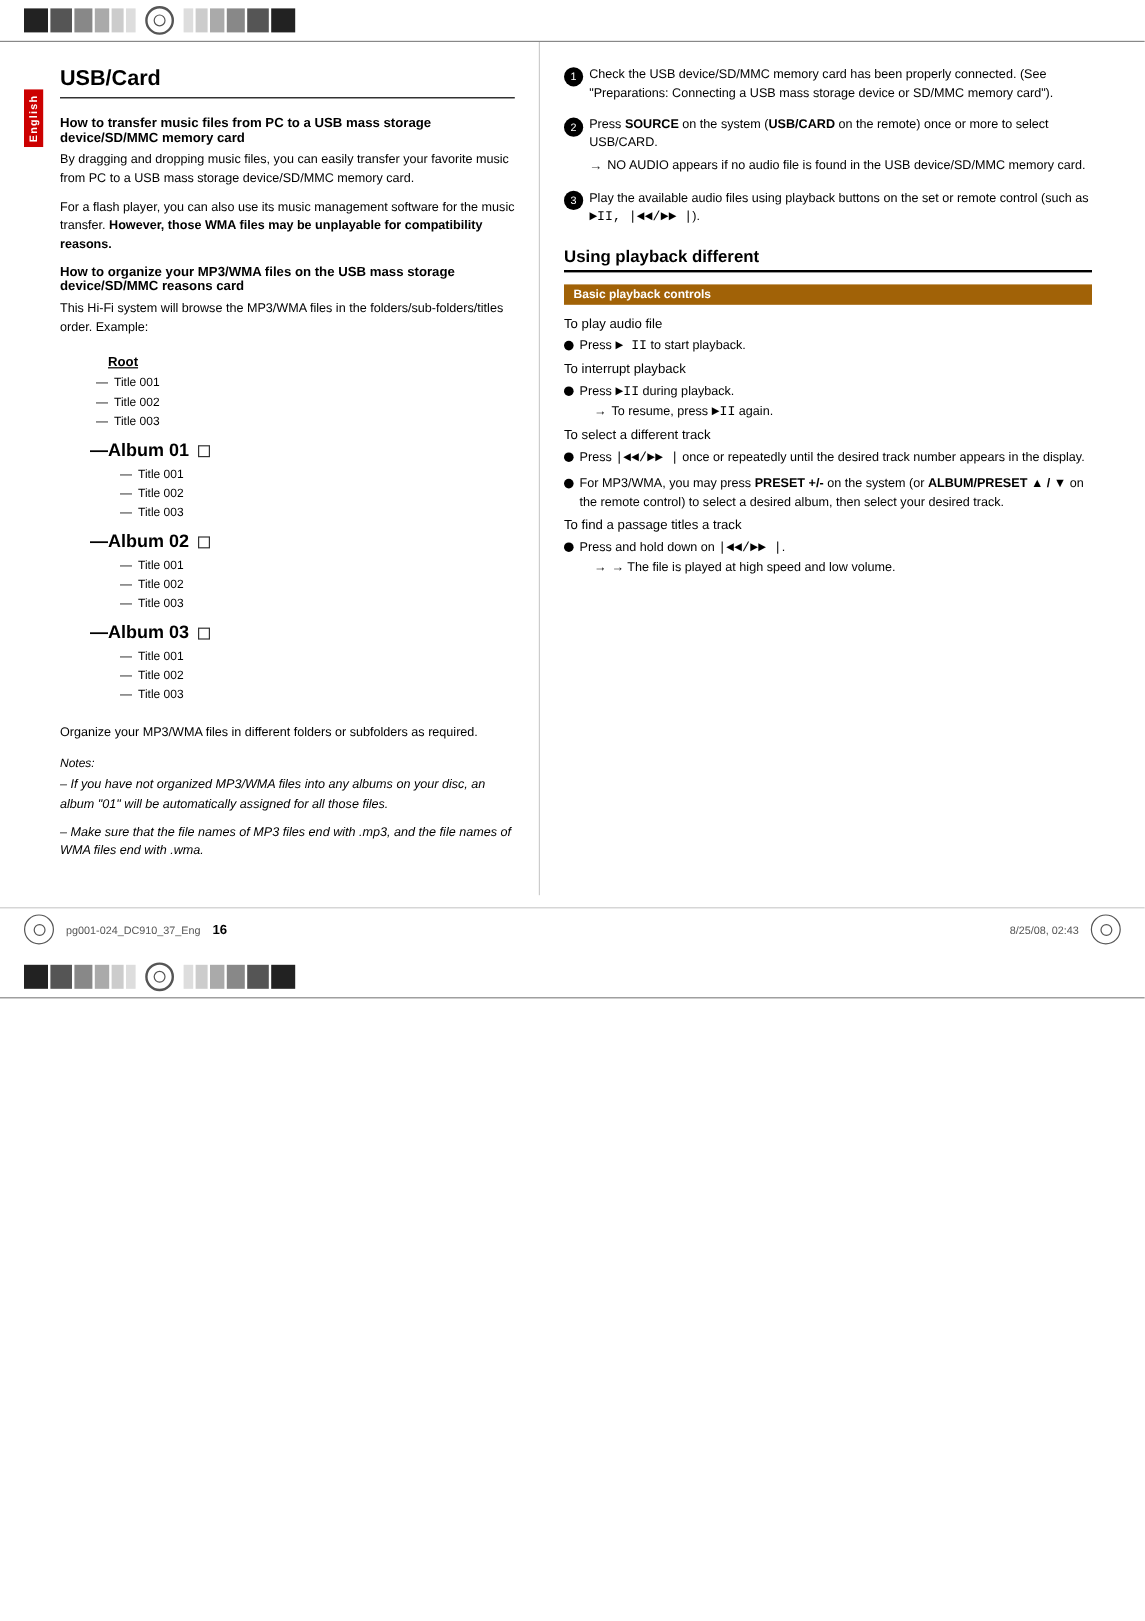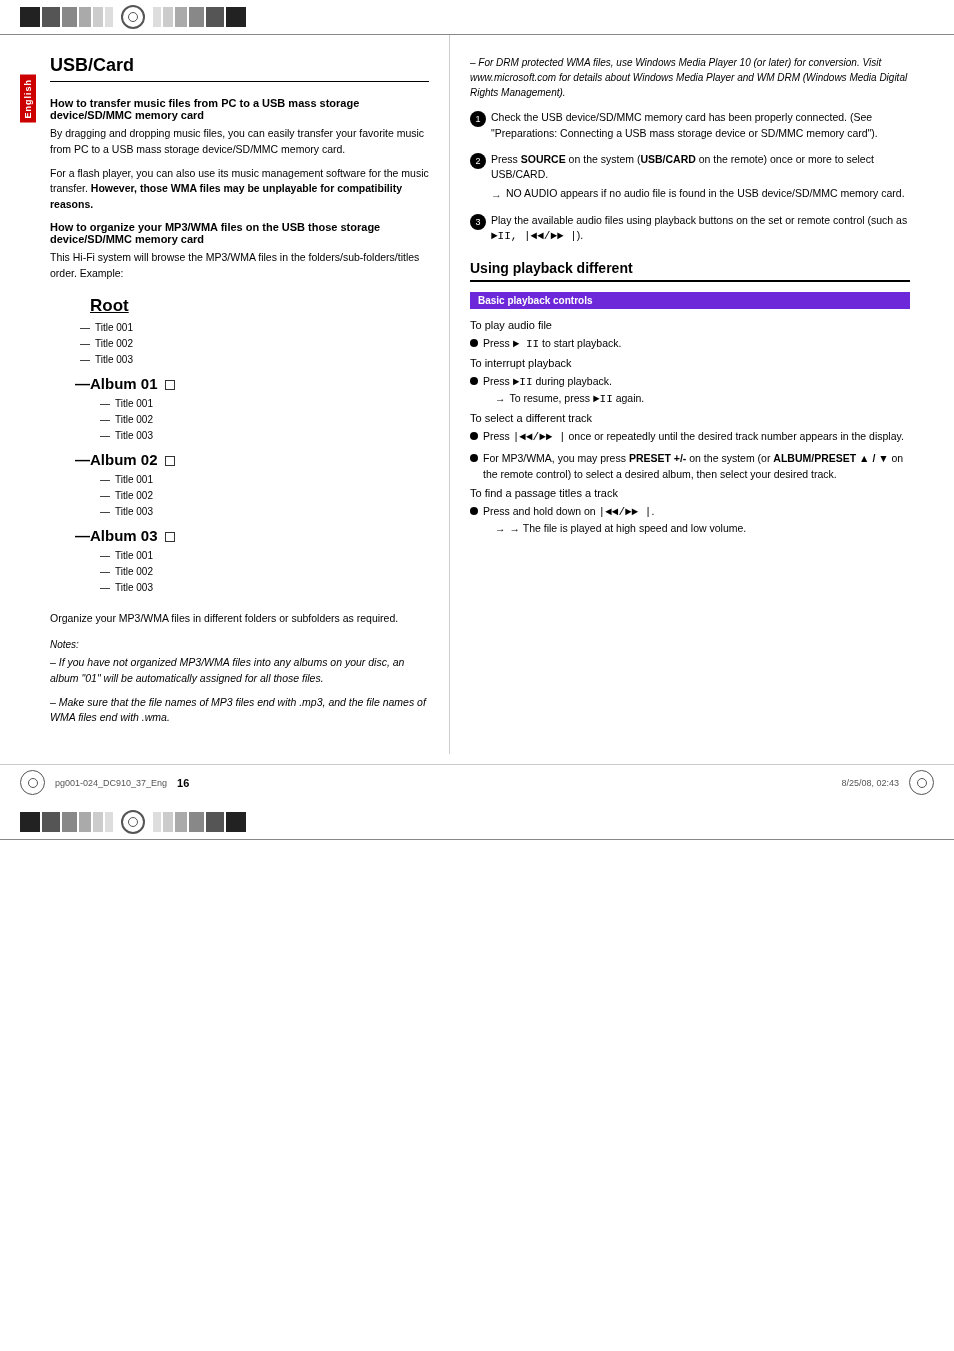--- a/index.html
+++ b/index.html
@@ -69,21 +69,21 @@
       line-height: 1.5;
       margin-bottom: 8px;
     }
 
     
     .tree-container {
       margin: 15px 0 15px 20px;
     }
     .tree-root-label {
       font-weight: bold;
-      font-size: 17px;
+      font-size: 11px;
       margin-bottom: 4px;
       margin-left: 20px;
       text-decoration: underline;
     }
     .tree {
       font-size: 10px;
       line-height: 1.6;
       margin-left: 10px;
     }
     .tree-item {
@@ -173,21 +173,21 @@
     .playback-title {
       font-size: 14px;
       font-weight: bold;
       border-bottom: 2px solid #000;
       padding-bottom: 4px;
       margin-bottom: 10px;
       margin-top: 15px;
     }
 
     .section-header-bar {
-      background: #6d28d9;
+      background: #a16207;
       color: white;
       font-size: 10px;
       font-weight: bold;
       padding: 3px 8px;
       margin-bottom: 10px;
     }
 
     .subsection-title {
       font-size: 11px;
       font-weight: normal;
@@ -296,21 +296,21 @@
   <div class="left-col">
     <div class="page-title">USB/Card</div>
 
     <h3>How to transfer music files from PC to a USB mass storage device/SD/MMC memory card</h3>
     <p>By dragging and dropping music files, you can easily transfer your favorite music from PC to a USB mass storage device/SD/MMC memory card.</p>
     <p>
       <span>For a flash player, you can also use its music management software for the music transfer.</span>
       <strong>However, those WMA files may be unplayable for compatibility reasons.</strong>
     </p>
 
-    <h3>How to organize your MP3/WMA files on the USB those storage device/SD/MMC memory card</h3>
+    <h3>How to organize your MP3/WMA files on the USB mass storage device/SD/MMC reasons card</h3>
     <p>This Hi-Fi system will browse the MP3/WMA files in the folders/sub-folders/titles order. Example:</p>
 
     <div class="tree-container">
       <div class="tree-root-label">Root</div>
       <div class="tree">
         <div class="tree-item">Title 001</div>
         <div class="tree-item">Title 002</div>
         <div class="tree-item">Title 003</div>
 
         <div style="margin-top:4px;">
@@ -354,21 +354,20 @@
     <p>Organize your MP3/WMA files in different folders or subfolders as required.</p>
 
     <div class="notes-section">
       <div class="notes-label">Notes:</div>
       <p>– If you have not organized MP3/WMA files into any albums on your disc, an album "01" will be automatically assigned for all those files.</p>
       <p>– Make sure that the file names of MP3 files end with .mp3, and the file names of WMA files end with .wma.</p>
     </div>
   </div>
 
   <div class="right-col">
-    <p class="section-note">– For DRM protected WMA files, use Windows Media Player 10 (or later) for conversion. Visit www.microsoft.com for details about Windows Media Player and WM DRM (Windows Media Digital Rights Management).</p>
 
     <div class="numbered-item">
       <div class="num-circle">1</div>
       <div class="num-text">Check the USB device/SD/MMC memory card has been properly connected. (See "Preparations: Connecting a USB mass storage device or SD/MMC memory card").</div>
     </div>
 
     <div class="numbered-item">
       <div class="num-circle">2</div>
       <div class="num-text">
         <span>Press <strong>SOURCE</strong> on the system (<strong>USB/CARD</strong> on the remote) once or more to select USB/CARD.</span>

